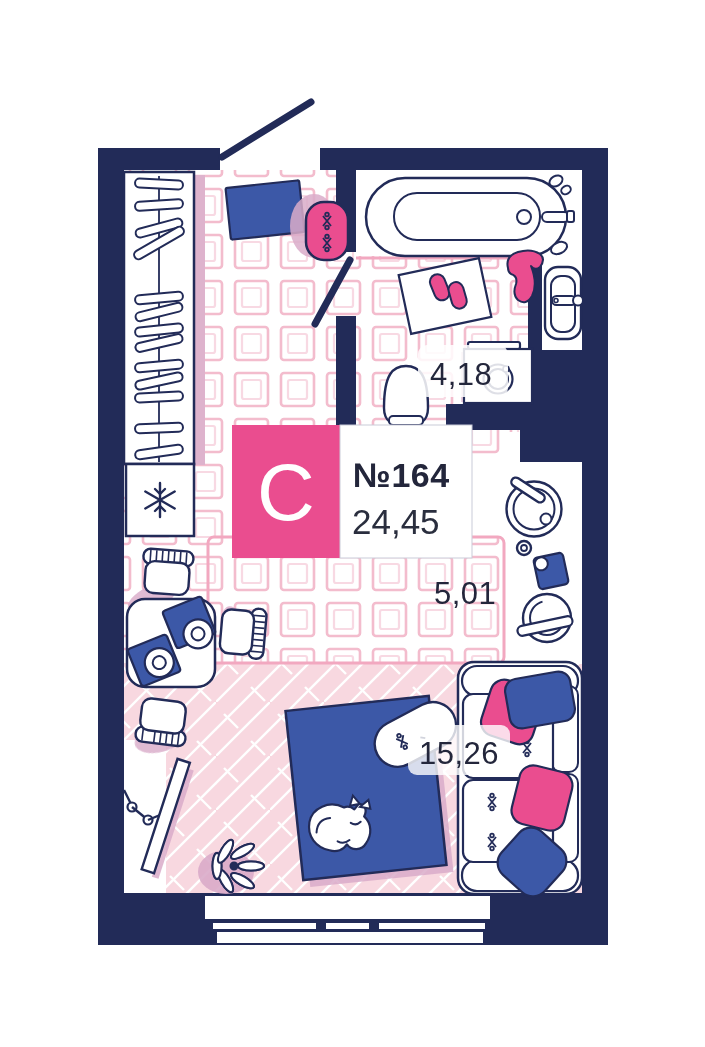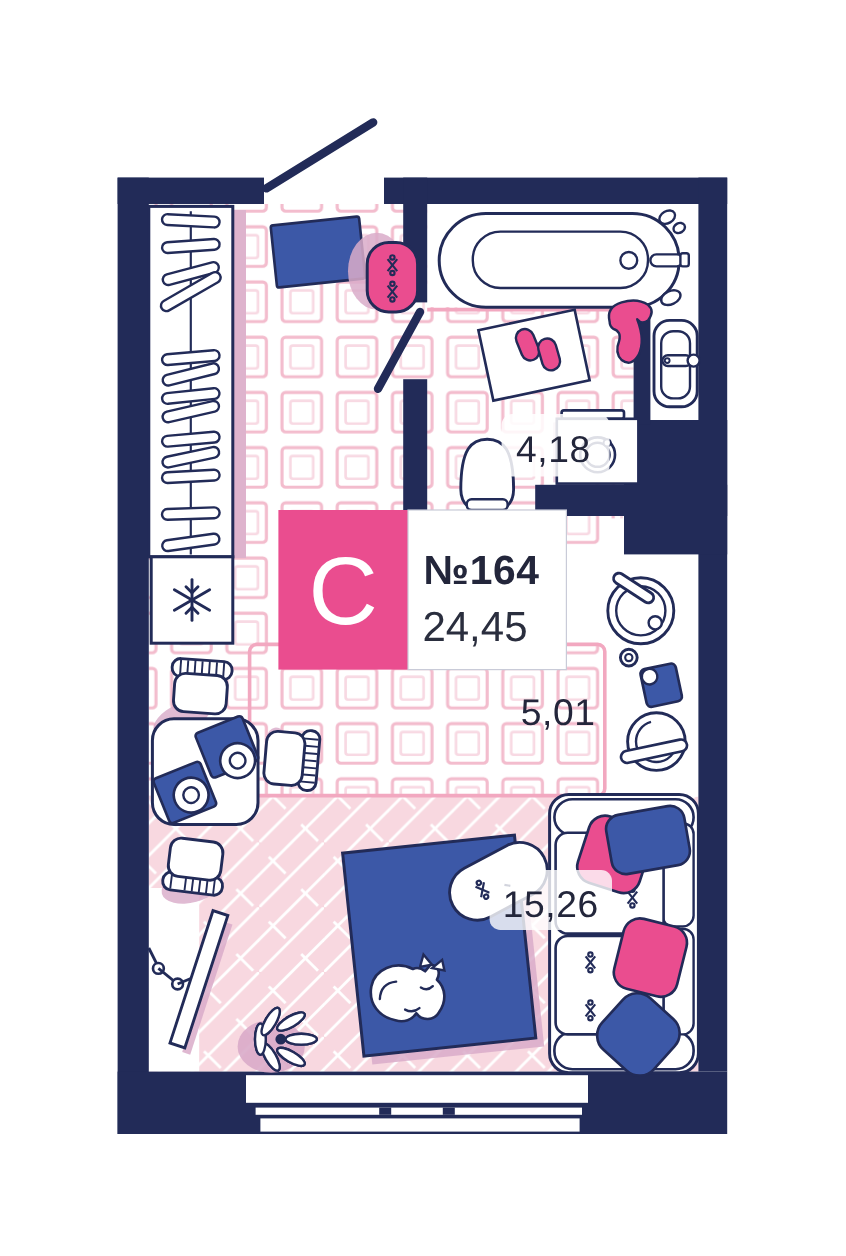--- a/index.html
+++ b/index.html
@@ -1,16 +1,16 @@
 <!DOCTYPE html>
 <html><head>
 <meta charset="utf-8">
 <style>
   html,body{margin:0;padding:0;background:#ffffff;}
-  .stage{position:relative;width:606px;height:1047px;background:#fff;overflow:hidden;
+  .stage{position:relative;width:705px;height:1047px;background:#fff;overflow:hidden;
          font-family:"Liberation Sans","DejaVu Sans",sans-serif;}
   svg{display:block}
   svg text{font-family:"Liberation Sans","DejaVu Sans",sans-serif;}
   .t-letter{font-size:80px;fill:#ffffff;font-weight:400;}
   .t-num{font-size:34px;font-weight:700;fill:#23263B;letter-spacing:.5px;}
   .t-total{font-size:35px;font-weight:400;fill:#2A2E3E;}
   .t-area{font-size:31px;font-weight:400;fill:#23263B;letter-spacing:.5px;}
 </style>
 </head>
 <body>

